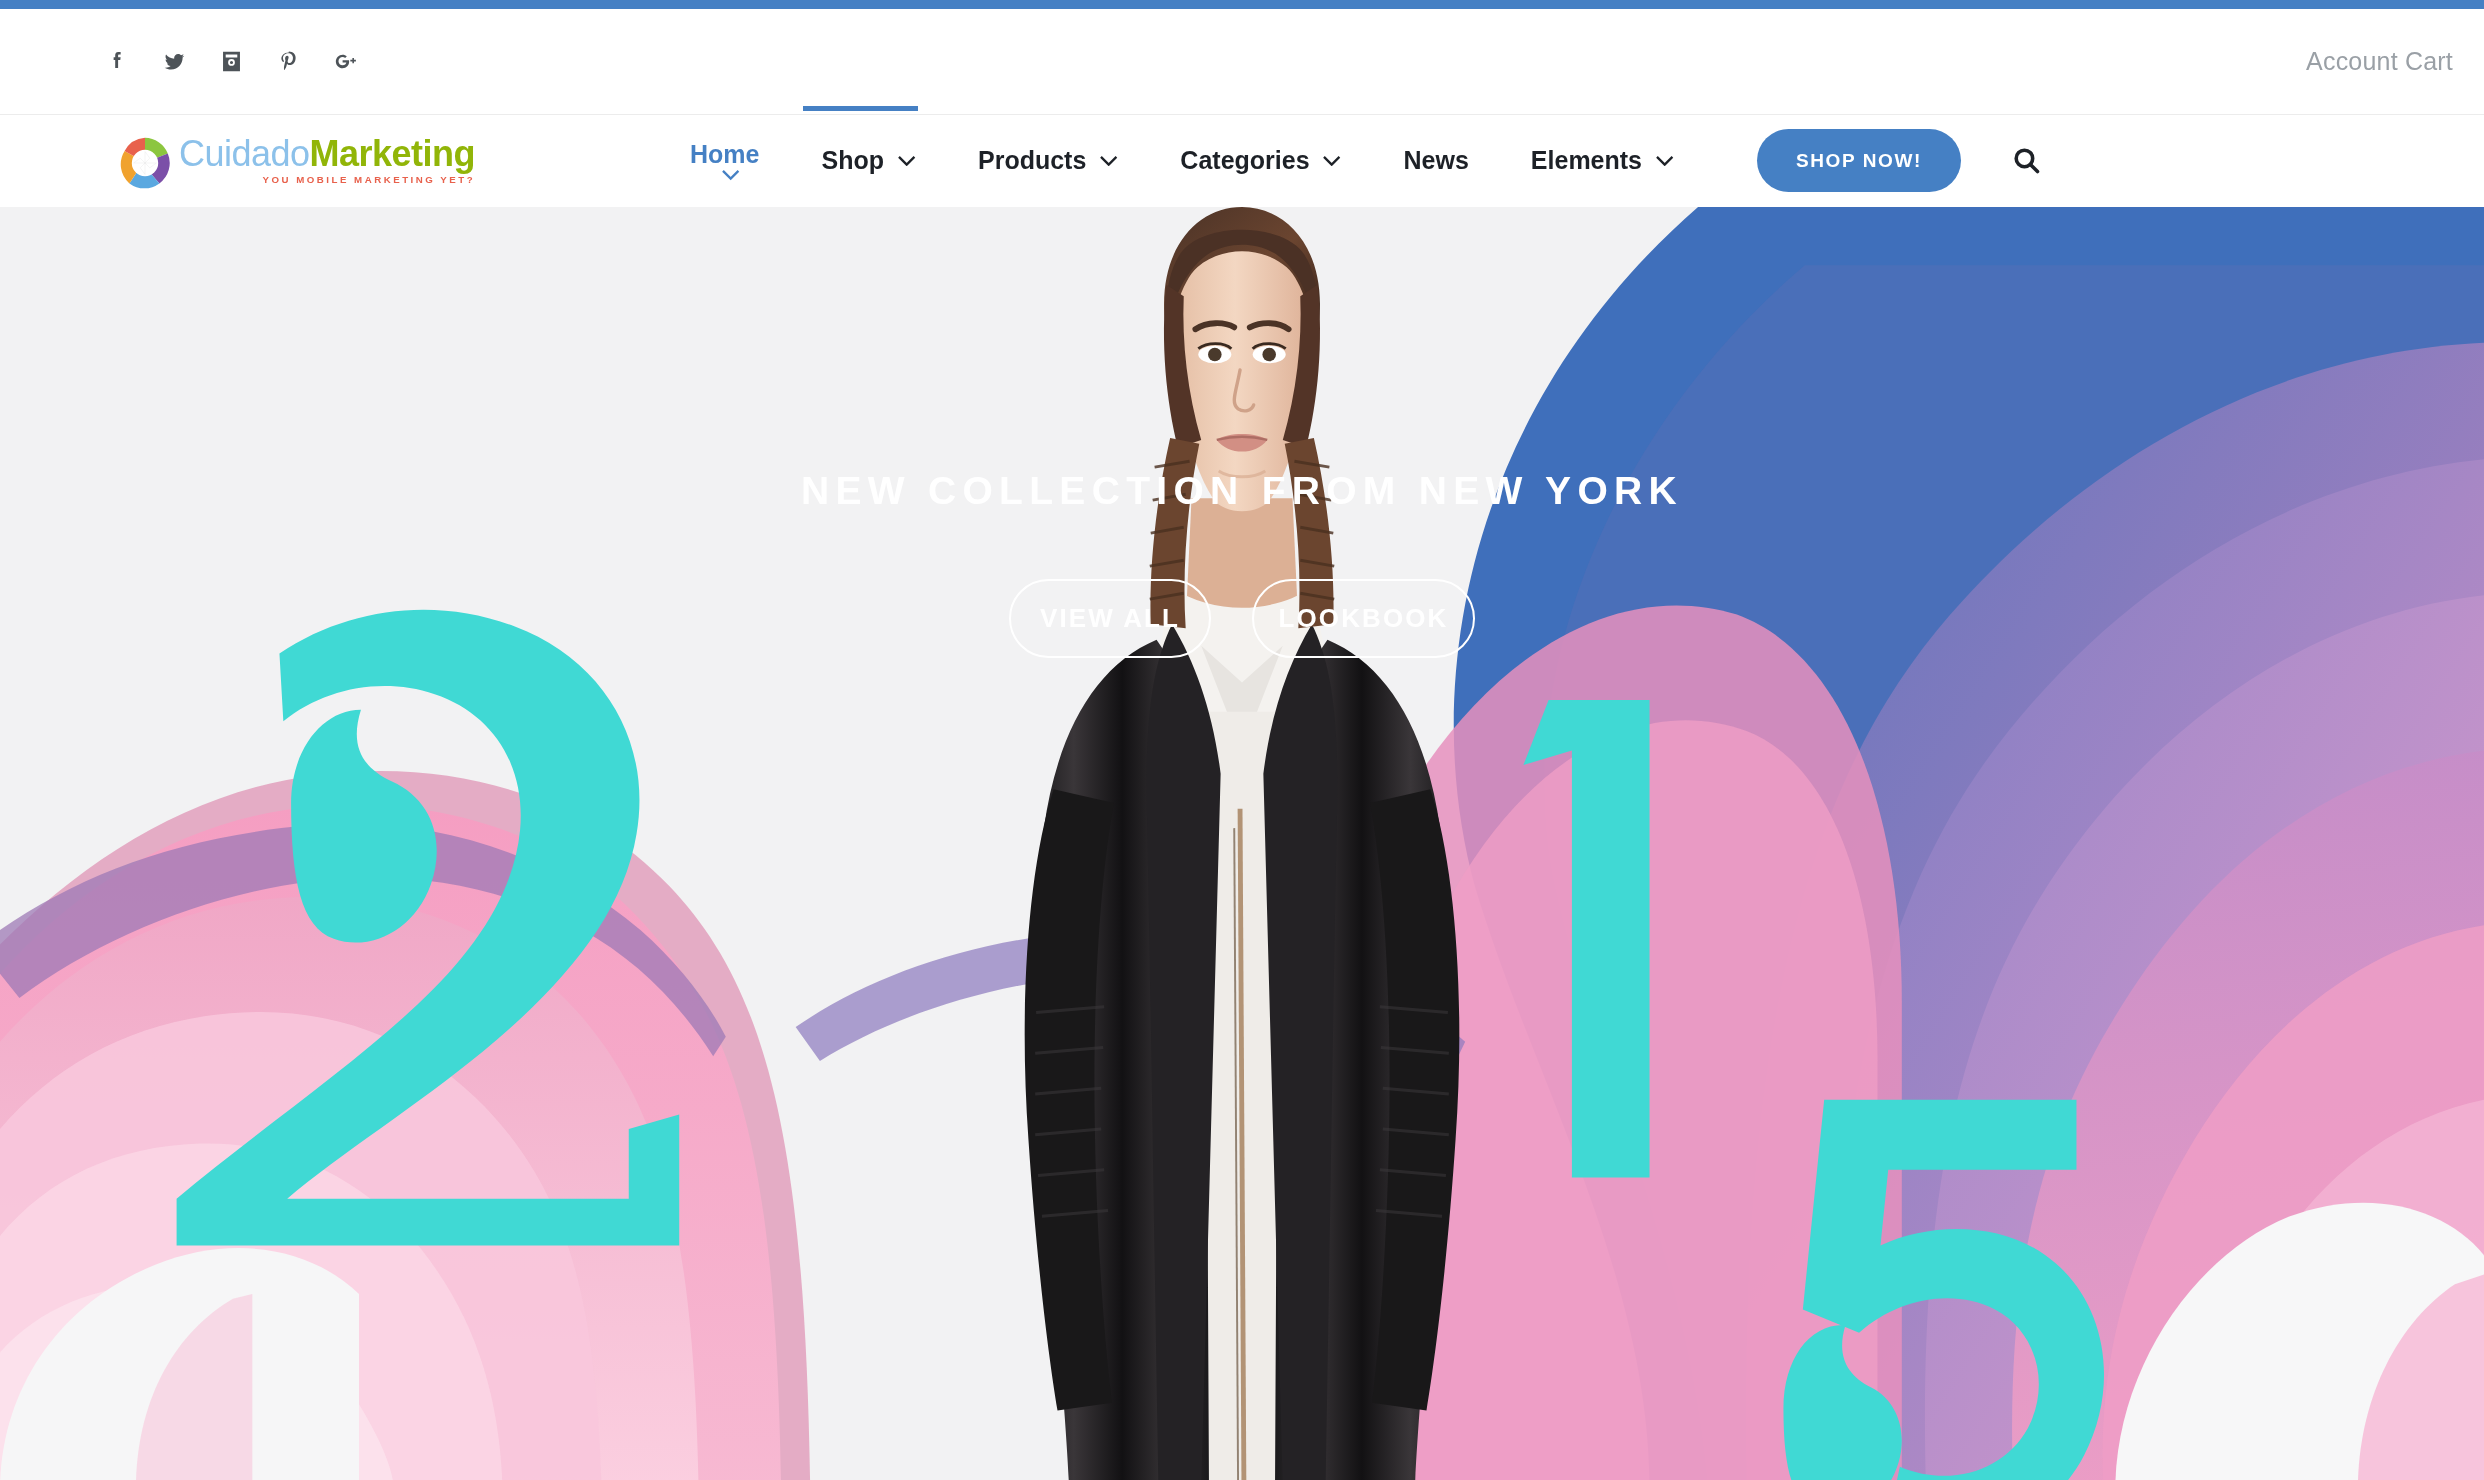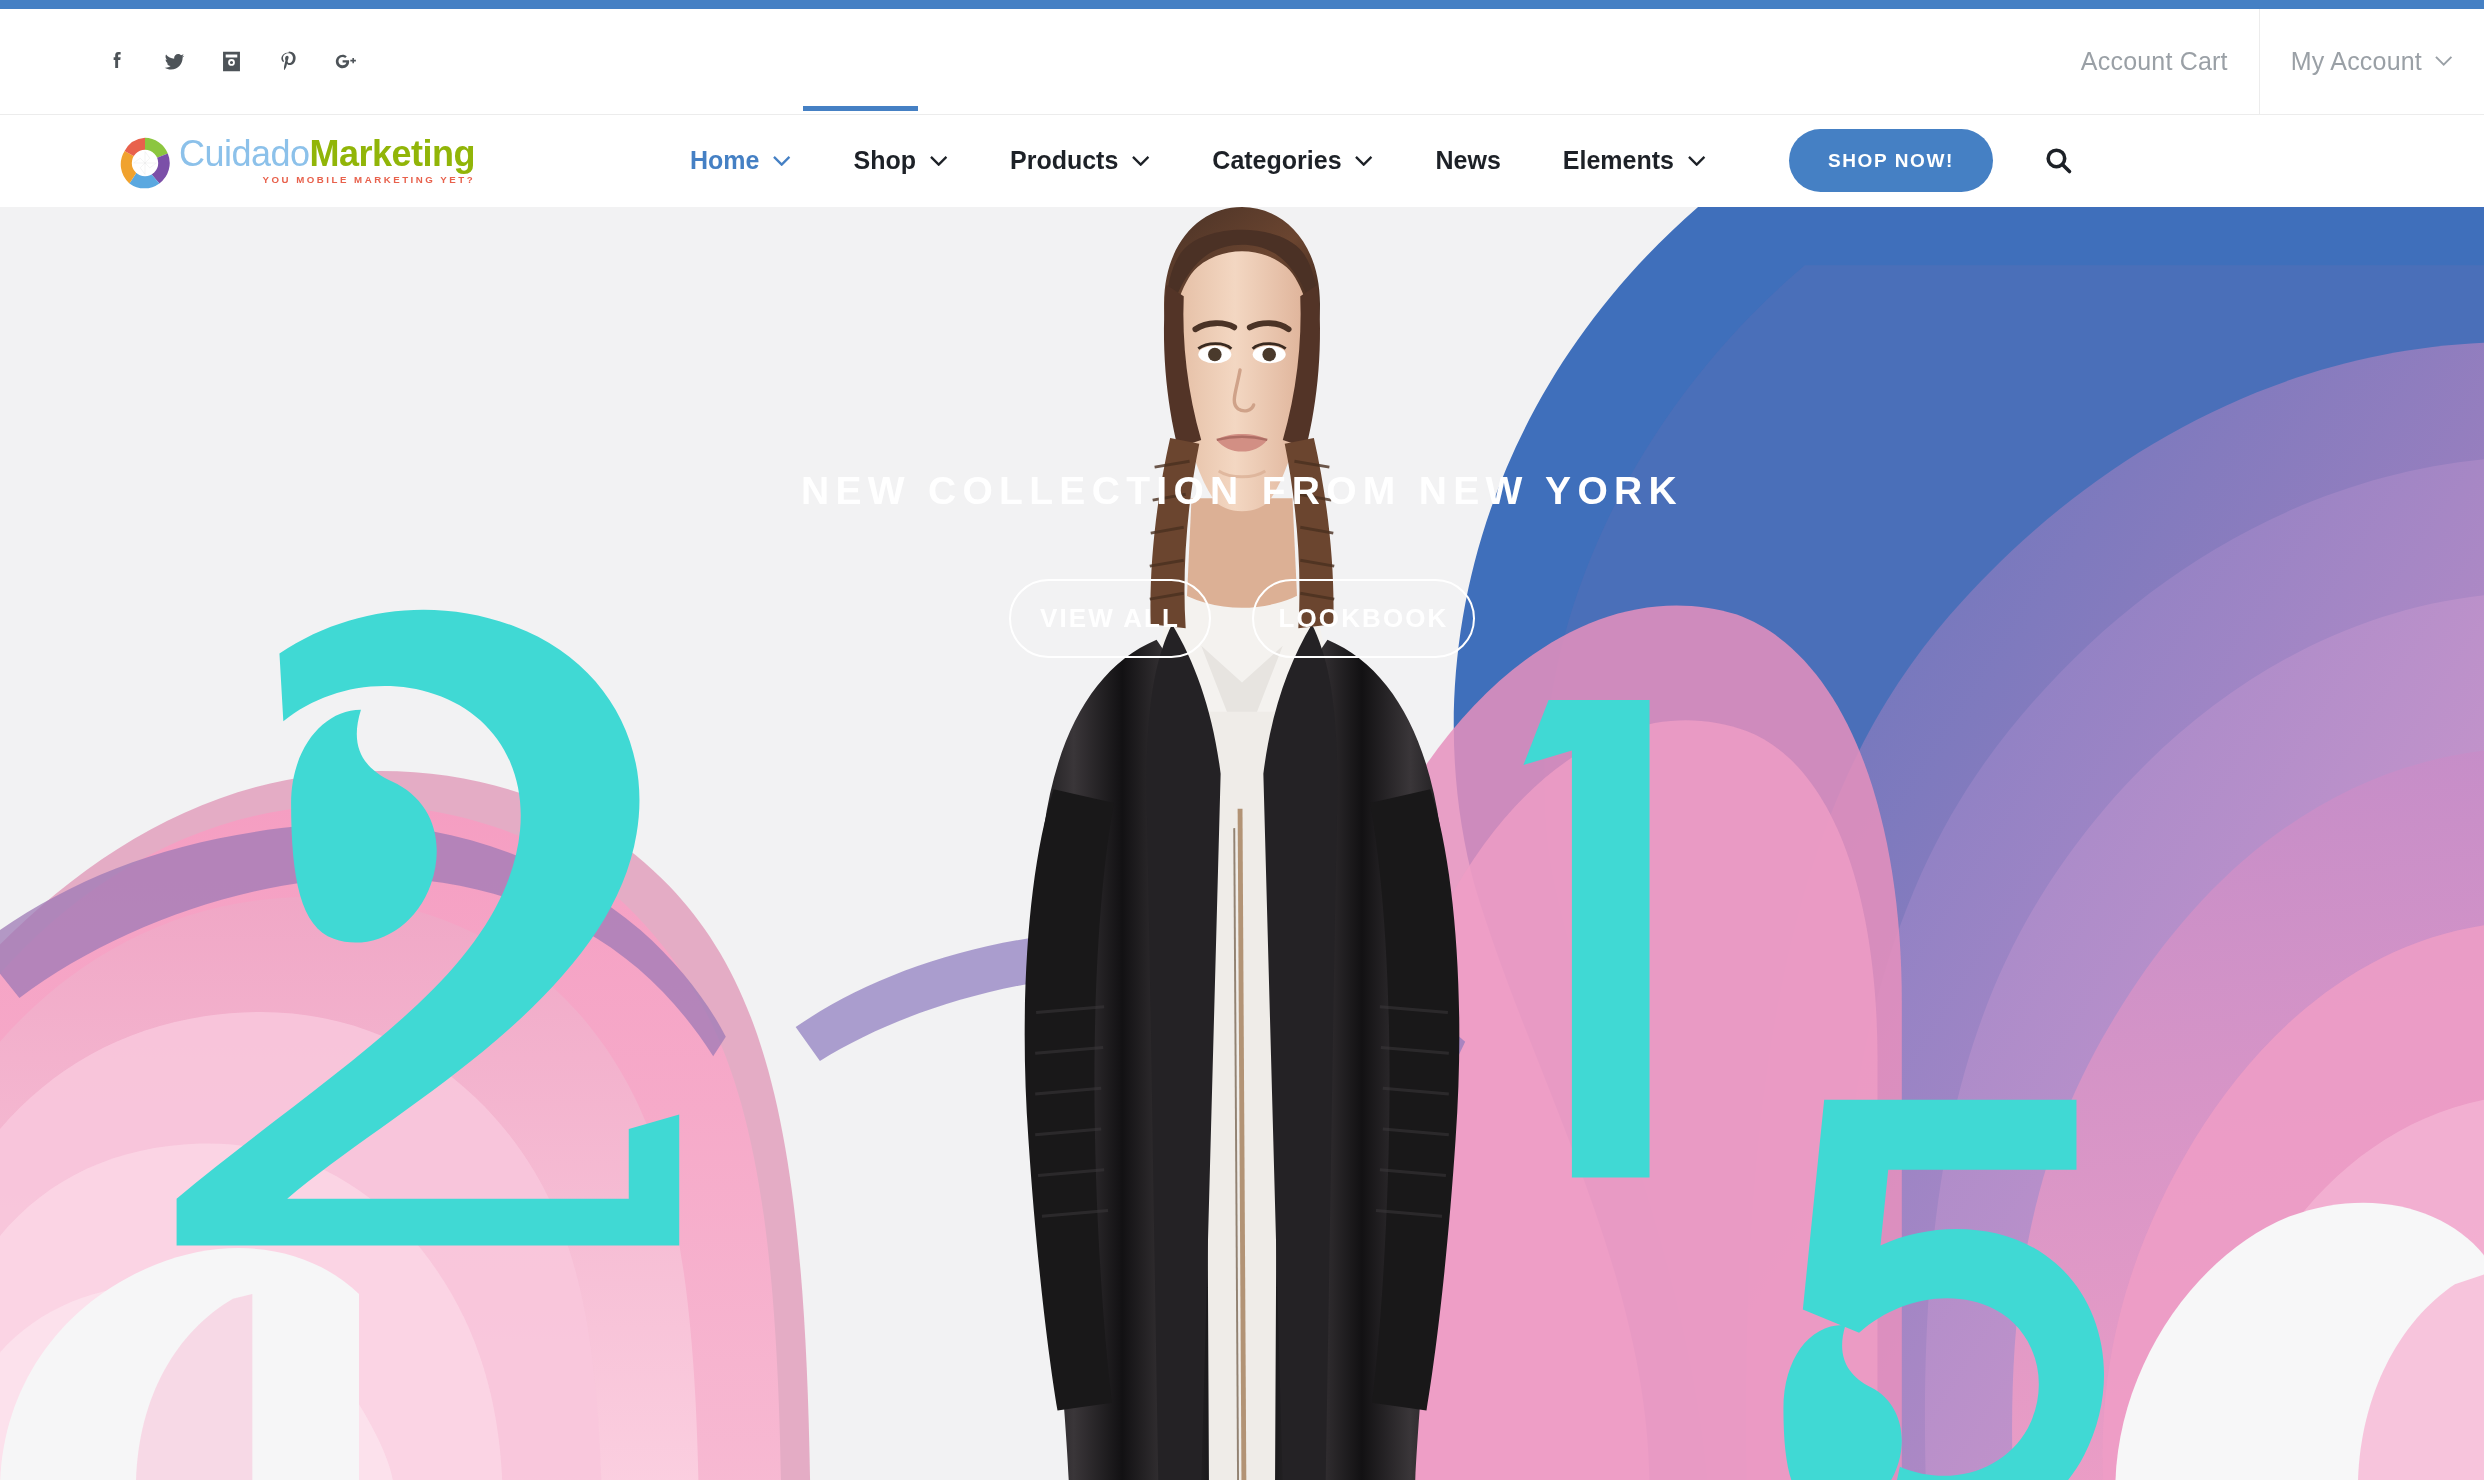--- a/index.html
+++ b/index.html
@@ -102,21 +102,21 @@
   }
   .nav-item {
     display: flex; align-items: center;
     padding: 0 31px;
     font-size: 25px;
     font-weight: 700;
     color: #1d2127;
     cursor: pointer;
     white-space: nowrap;
   }
-  .nav-item.active { color: #4580c4; }
+  .nav-item.active { color: #4580c4; flex-direction: column; }
   .nav-item .caret { margin-left: 12.6px; display:flex; align-items:center;}
 
   .shop-now-btn {
     margin-left: 52px;
     background: #4580c4;
     color: #ffffff;
     font-size: 19px;
     font-weight: 700;
     letter-spacing: 1.6px;
     padding: 20.4px 39px;
@@ -238,28 +238,20 @@
           <path d="M9.6 11v1.9h3.1c-.2 1.3-1.3 2.2-3.1 2.2-1.9 0-3.4-1.5-3.4-3.4S7.7 8.3 9.6 8.3c.9 0 1.6.3 2.1.8l1.4-1.4c-.9-.8-2.1-1.3-3.5-1.3C6.5 6.4 4 8.9 4 12s2.5 5.6 5.6 5.6c3.2 0 5.4-2.3 5.4-5.5 0-.4 0-.7-.1-1.1H9.6zM19 10.6v-1.6h-1.3v1.6H16v1.3h1.7v1.6H19v-1.6h1.6v-1.3H19z"></path>
         </svg>
     </span>
   </div>
 
   <div class="util-spacer"></div>
 
   <div class="util-links">
     <div class="util-link bordered-r">
       <span>Account Cart</span>
-    </div>
-    <div class="util-link bordered-l">
-      <span>My Account</span>
-      <span class="caret">
-        <svg width="19.4" height="11.6" viewBox="0 0 20 12" fill="none" stroke="#9aa0a6" stroke-width="2">
-            <path d="M2 2l8 8 8-8"></path>
-          </svg>
-      </span>
     </div>
   </div>
 
 </div>
 
 <div class="main-header">
   <div class="active-indicator"></div>
 
   <div class="logo-wrap">
     <span class="logo-mark">

